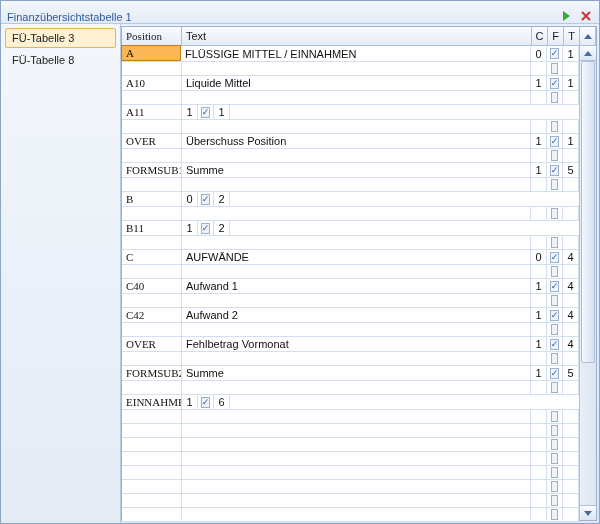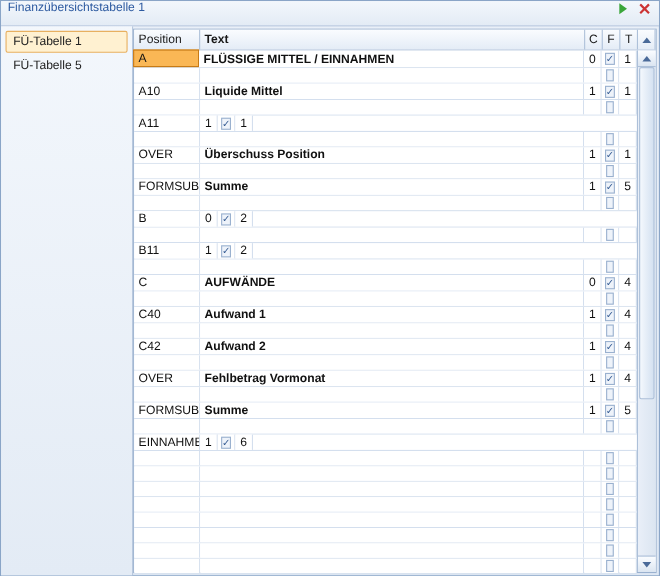--- a/index.html
+++ b/index.html
@@ -17,21 +17,21 @@
     height: 524px;
     border: 1px solid #8aa5c7;
     box-sizing: border-box;
     display: flex;
     flex-direction: column;
     background: linear-gradient(to bottom, #eaf0f8 0%, #dde7f3 100%);
   }
   .titlebar {
     height: 22px;
     display: flex;
-    align-items: flex-start;
+    align-items: flex-end;
     padding: 0 6px;
     color: #2d5aa0;
     font-weight: normal;
     background: linear-gradient(to bottom, #f3f7fc, #e3ebf5);
     border-bottom: 1px solid #b8c8de;
   }
   .titlebar .title { flex: 1; }
   .titlebar .icons { display: flex; gap: 6px; }
   .titlebar .ico { width: 14px; height: 14px; display:flex; align-items:center; justify-content:center; }
   .body {
@@ -84,22 +84,22 @@
     border-right: 1px solid #adc0d9;
     padding: 2px 4px;
     color: #1a1a1a;
     font-size: 11px;
     box-sizing: border-box;
     display: flex;
     align-items: center;
     overflow: hidden;
     white-space: nowrap;
   }
-  .col-pos  { width: 60px; flex: 0 0 60px; }
-  .col-text { flex: 1; min-width: 0; font-weight: bold; }
+  .col-pos  { width: 60px; flex: 0 0 60px; font-family: Liberation Serif, serif; }
+  .col-text { flex: 1; min-width: 0; }
   .col-c    { width: 16px; flex: 0 0 16px; justify-content: center; padding:2px 0;}
   .col-f    { width: 16px; flex: 0 0 16px; justify-content: center; padding:2px 0;}
   .col-t    { width: 16px; flex: 0 0 16px; justify-content: center; padding:2px 0;}
   .col-scroll { width: 16px; flex: 0 0 16px; justify-content:center; padding:0;}
   .row {
     display: flex;
     height: 16px;
     border-bottom: 1px solid #d4dfee;
   }
   .row.gap { border-bottom: 1px solid #d4dfee; }
@@ -177,22 +177,22 @@
       <span class="ico">
         <svg width="10" height="10" viewBox="0 0 10 10">
             <path d="M1 1 L9 9 M9 1 L1 9" stroke="#cc3333" stroke-width="2"></path>
           </svg>
       </span>
     </span>
   </div>
 
   <div class="body">
     <div class="sidebar" id="sidebar">
-        <div class="sidebar-item selected"><span>FÜ-Tabelle 1</span></div>
-        <div class="sidebar-item"><span>FÜ-Tabelle 5</span></div>
+        <div class="sidebar-item selected"><span>FÜ-Tabelle 3</span></div>
+        <div class="sidebar-item"><span>FÜ-Tabelle 8</span></div>
       </div>
 
     <div class="main">
       <div class="grid">
         <div class="header-row">
           <div class="header-cell col-pos">Position</div>
           <div class="header-cell col-text">Text</div>
           <div class="header-cell col-c">C</div>
           <div class="header-cell col-f">F</div>
           <div class="header-cell col-t">T</div>

